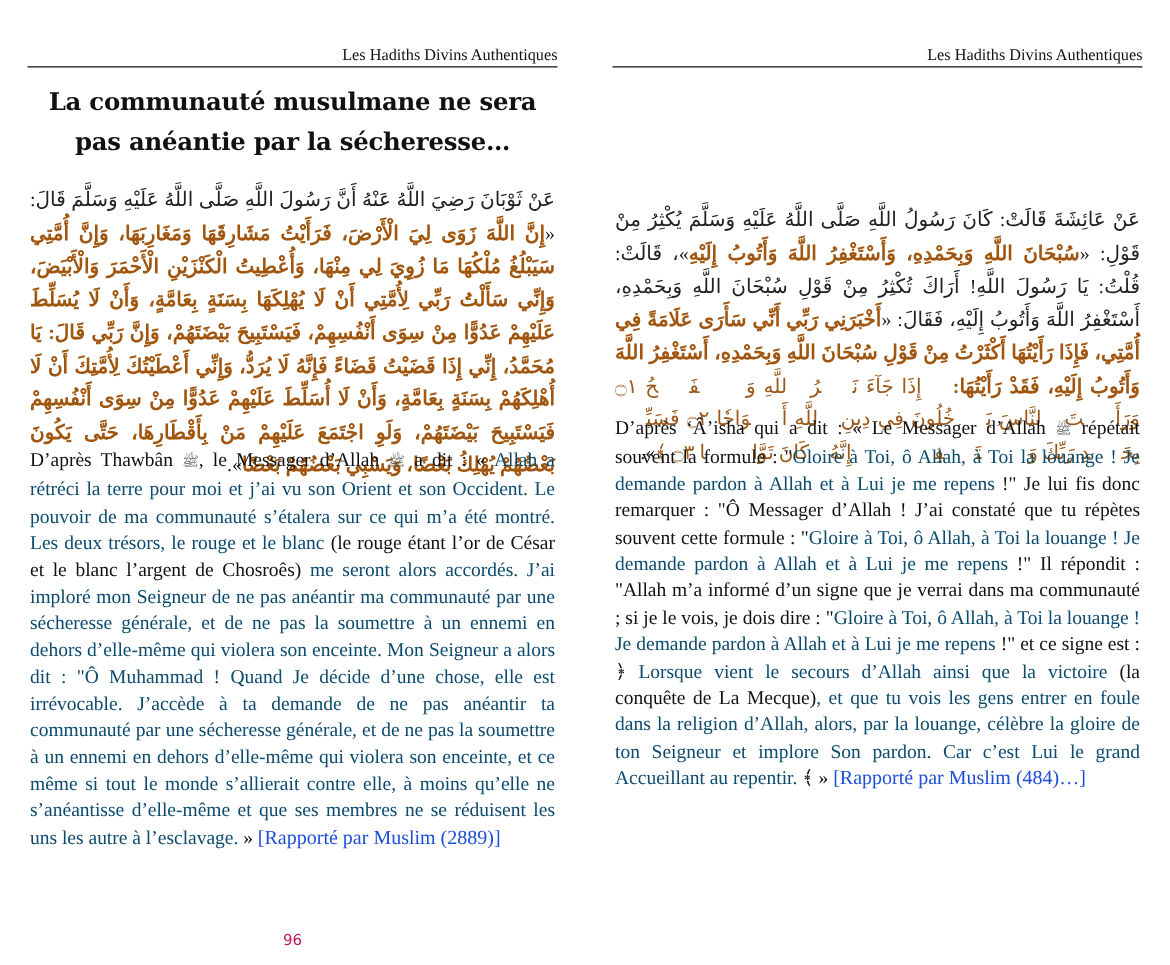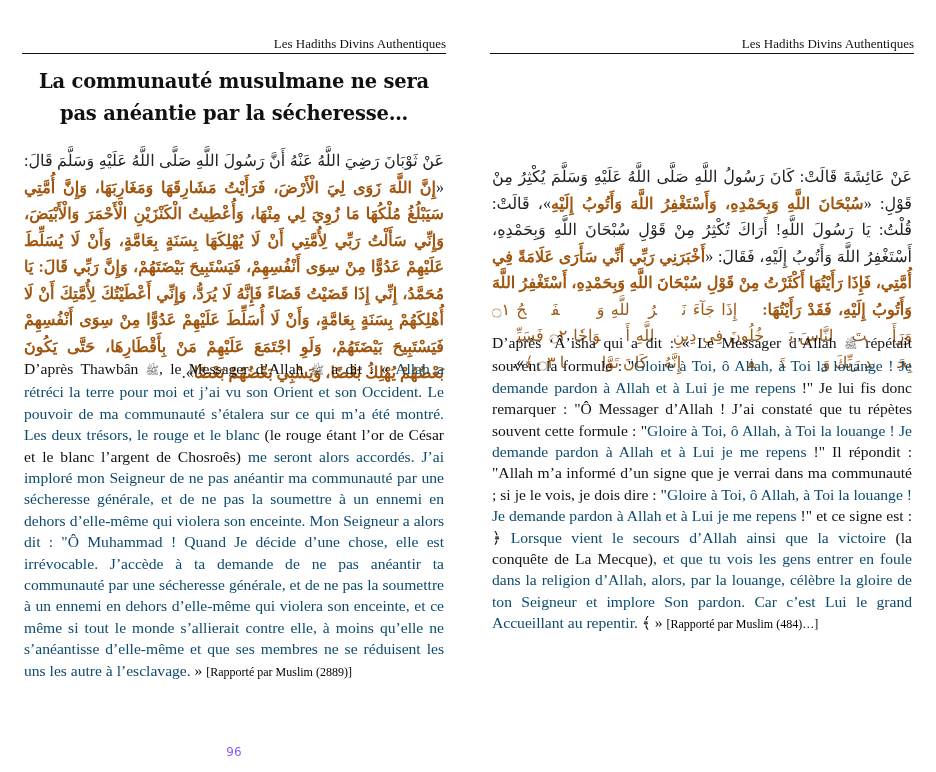--- a/index.html
+++ b/index.html
@@ -8,23 +8,23 @@
   .page.left { left: 0; }
   .page.right { left: 468px; }
   .running-head { position: absolute; top: 36px; left: 22px; width: 424px; text-align: right; font-size: 13px; color: #111; }
   .head-rule { position: absolute; top: 53px; left: 22px; width: 424px; height: 0; border-top: 1.3px solid #111; }
   .title { position: absolute; top: 66px; left: 22px; width: 424px; text-align: center; font-family: "DejaVu Serif", serif; font-weight: bold; font-size: 19.5px; line-height: 32px; color: #111; letter-spacing: -0.2px; }
   .arabic { position: absolute; left: 24px; width: 420px; direction: rtl; text-align: justify; text-align-last: right; font-family: Liberation Serif, serif; font-size: 16px; line-height: 26.5px; color: #222; margin-top: 20px; }
   .arabic .hl { color: #a0560e; font-weight: bold; }
   .arabic .quran { color: #9b5a1c; }
   .french { position: absolute; left: 24px; width: 420px; text-align: justify; font-family: "Liberation Serif", serif; font-size: 15.6px; line-height: 21.4px; color: #111; }
   .french .br { color: #0c4a6e; }
-  .french .ref { font-size: 12px; color: #000000; }
+  .french .ref { font-size: 16px; color: #1d4ed8; }
   .french .u { }
-  .pagenum { position: absolute; top: 745px; width: 468px; text-align: center; font-family: "DejaVu Sans", sans-serif; font-size: 12px; color: #8b5cf6; }
+  .pagenum { position: absolute; top: 745px; width: 468px; text-align: center; font-family: "DejaVu Sans", sans-serif; font-size: 12px; color: #be185d; }
   .honor { font-size: 11px; color: #555; }
 </style>
 </head>
 <body>
 
 <div class="page left">
   <div class="running-head">Les Hadiths Divins Authentiques</div>
   <div class="head-rule"></div>
   <div class="title">La communauté musulmane ne sera pas anéantie par la sécheresse…</div>
 

